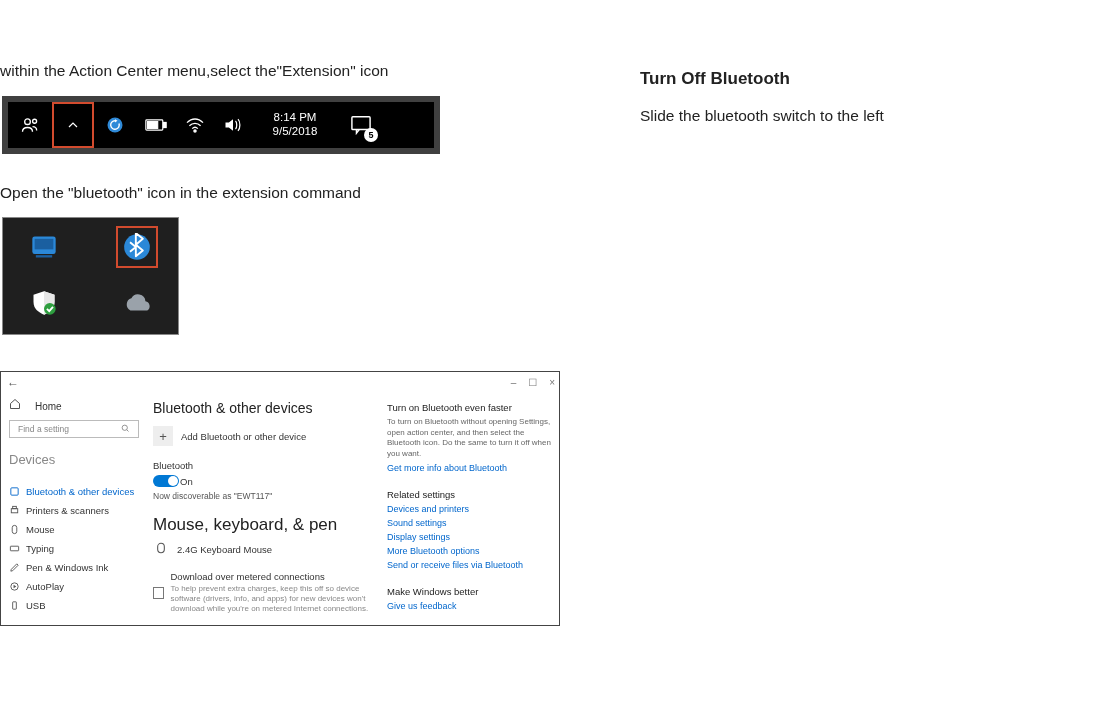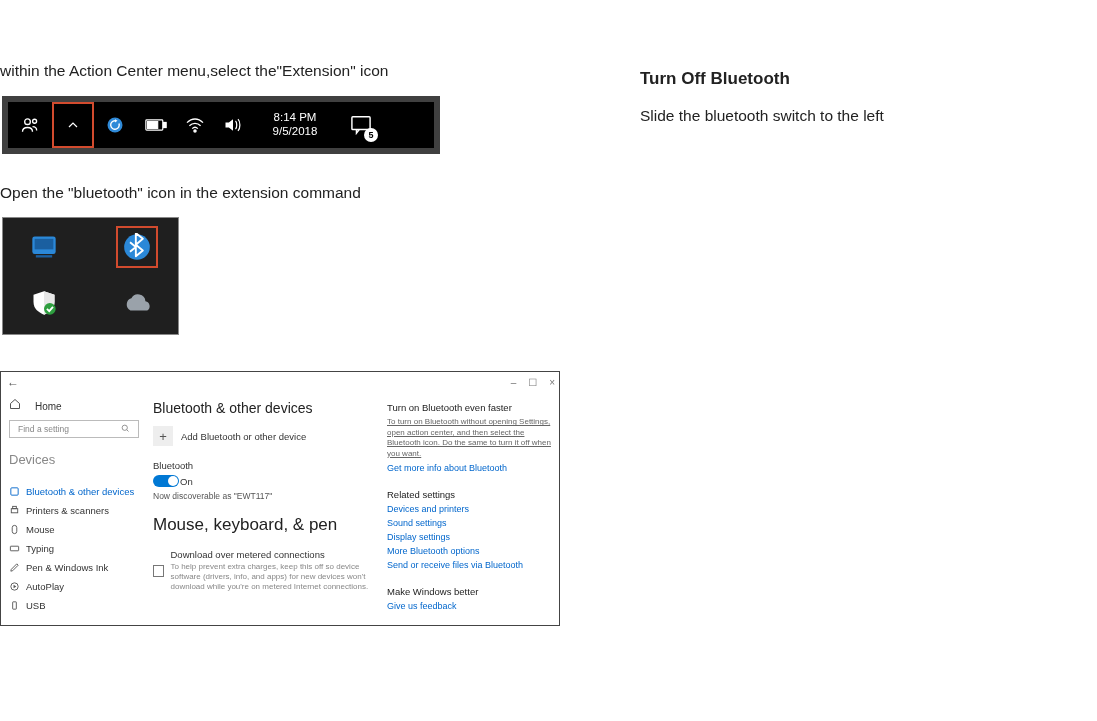--- a/index.html
+++ b/index.html
@@ -188,21 +188,21 @@
   .group-h { font-size: 17px; color:#222; margin: 6px 0 6px 0;}
 
   .device-row { display:flex; align-items:center; gap:8px; font-size:9.5px; margin:4px 0 8px 0;}
   .dev-ico { width:14px; height:12px; border:1px solid #777; border-radius:2px; }
 
   .metered-row { display:flex; align-items:center; gap:6px; font-size:9.5px; margin-top:6px;}
   .metered-row .cb { width:10px; height:10px; border:1px solid #777; margin-top:1px;}
   .metered-desc { font-size:8px; color:#888; line-height:1.25; max-width: 220px; margin-top:2px;}
 
   .right-h { font-size:9.5px; color:#222; margin: 6px 0 4px 0;}
-  .right-p { font-size:8px; color:#666; line-height:1.3; margin-bottom:4px;text-decoration:underline;}
+  .right-p { font-size:8px; color:#666; line-height:1.3; margin-bottom:4px;}
   .right-link { font-size:9px; color:#0066cc; margin: 4px 0; display:block;}
 
 </style>
 </head>
 <body>
 
 <div class="page">
 
   <div class="right-col">
     <div style="height:64px"></div>
@@ -388,20 +388,26 @@
             </div>
 
             <div class="section-label">Bluetooth</div>
             <div class="toggle-row">
               <div class="toggle"></div>
               <span>On</span>
             </div>
             <div class="discover">Now discoverable as "EWT117"</div>
 
             <div class="group-h">Mouse, keyboard, &amp; pen</div>
+            <div class="device-row">
+              <span><svg width="16" height="14" viewBox="0 0 24 18" fill="none" stroke="#555" stroke-width="1.6">
+                    <rect x="7" y="2" width="10" height="14" rx="5"></rect>
+                  </svg></span>
+              <span>2.4G Keyboard Mouse</span>
+            </div>
 
             <div class="metered-row" style="margin-top:14px">
               <div class="cb"></div>
               <div>
                 <div>Download over metered connections</div>
                 <div class="metered-desc">To help prevent extra charges, keep this off so device software (drivers, info, and apps) for new devices won't download while you're on metered Internet connections.</div>
               </div>
             </div>
           </div>
 

